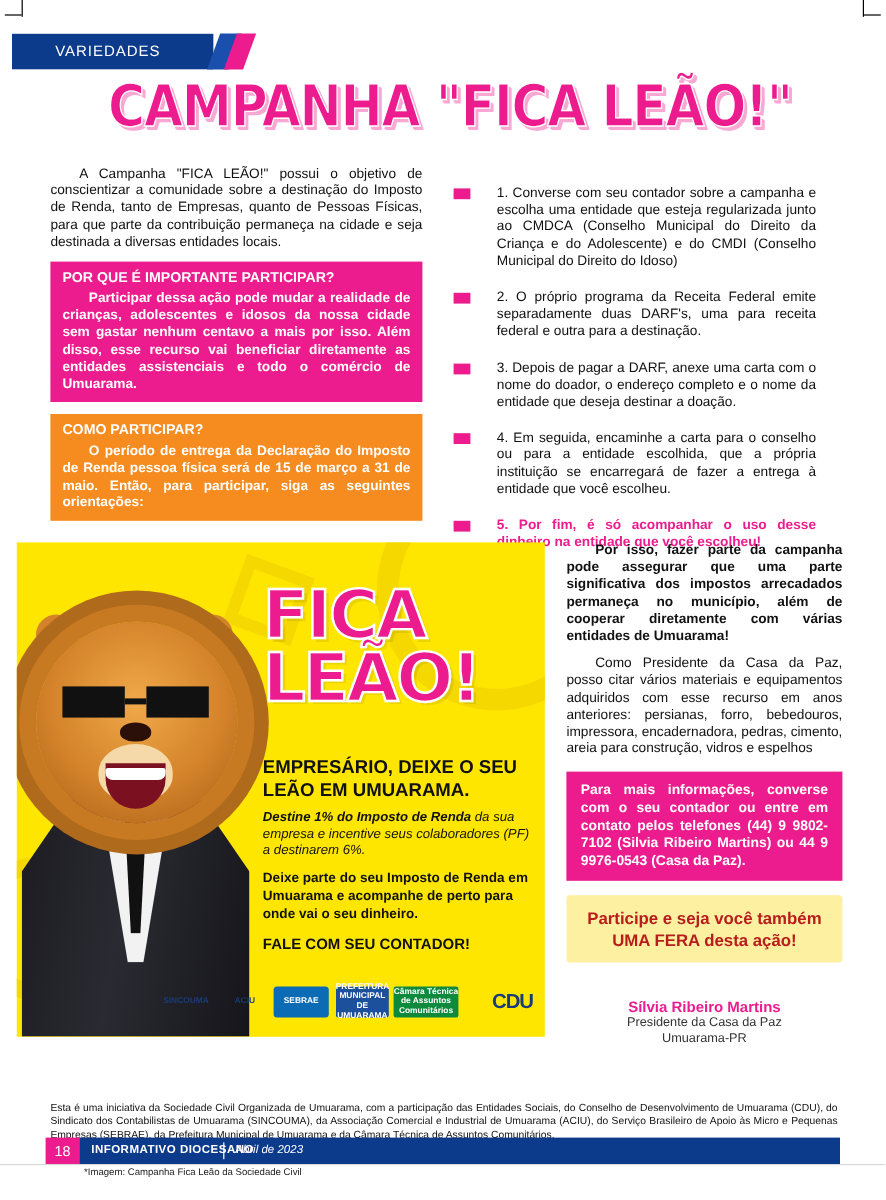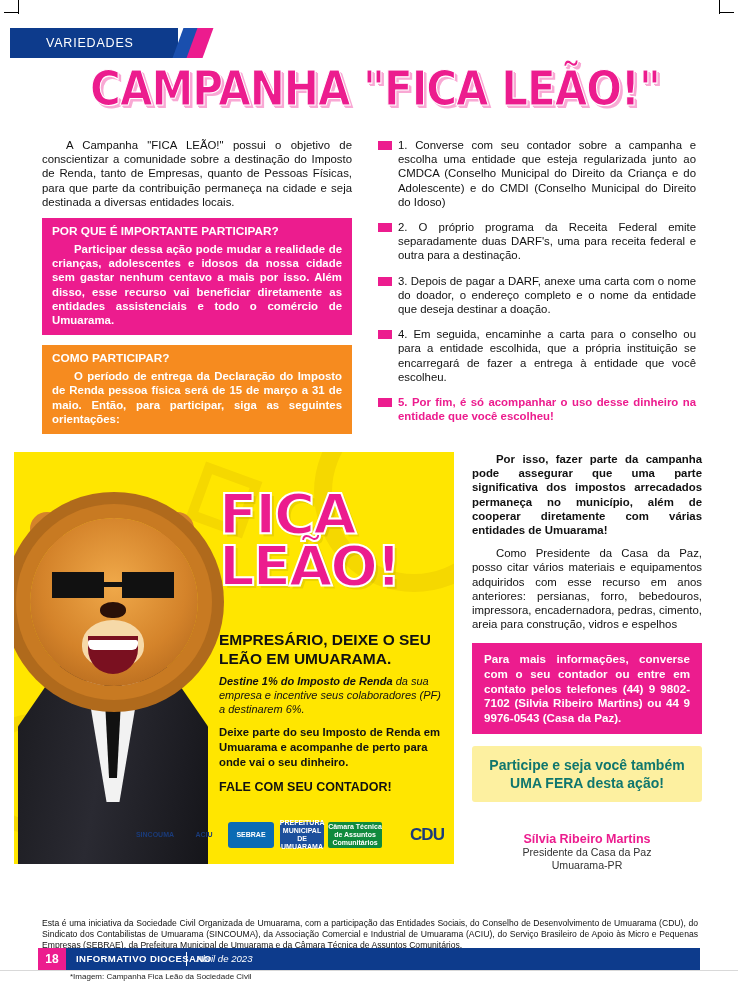--- a/index.html
+++ b/index.html
@@ -94,21 +94,21 @@
   .block-title {
     font-weight:bold; font-size:11.8px; margin:0 0 4px 0; color:#fff;
   }
 
   
   .item { position:relative; margin:0 0 11px 0; }
   .item .sq {
     position:absolute; left:0; top:3px; width:14px; height:9px; background:#ec1c8e;
   }
   .item p {
-    margin:0; padding-left:20px;
+    margin:16px; padding-left:20px;
     font-size:11.4px; line-height:14.2px; color:#111; text-align:justify;
   }
   .item.last p { color:#ec1c8e; font-weight:bold; }
 
   
   .ad {
     position:absolute; left:14px; top:452px; width:440px; height:412px;
     background:#ffe600;
     overflow:hidden;
   }
@@ -221,21 +221,21 @@
 
   
   .col-right2 { position:absolute; left:472px; top:452px; width:230px; }
 
   .pink-box {
     background:#ec1c8e; color:#fff; padding:9px 12px;
     font-weight:bold; font-size:11.6px; line-height:14.6px;
     text-align:justify; margin-top:12px;
   }
   .yellow-box {
-    background:#fdf0a0; color:#0f766e; padding:10px 12px;
+    background:#fdf0a0; color:#b91c1c; padding:10px 12px;
     font-weight:bold; font-size:14px; line-height:18px;
     text-align:center; margin-top:12px; border-radius:3px;
   }
   .signature {
     margin-top:30px; text-align:center; color:#ec1c8e;
   }
   .signature .nm { font-weight:bold; font-size:12.5px; }
   .signature .rl { font-size:10.6px; color:#333; line-height:13px; }
 
   
@@ -243,21 +243,21 @@
     position:absolute; left:42px; top:918px; width:656px;
     font-size:8.6px; line-height:11px; color:#111; text-align:justify;
   }
 
   
   .footer {
     position:absolute; left:0; top:948px; width:738px; height:22px;
   }
   .footer .pinkbox {
     position:absolute; left:38px; top:0; width:28px; height:22px;
-    background:#ec1c8e; color:#fff; font-weight:bold; font-size:12px;
+    background:#ec1c8e; color:#fff; font-weight:normal; font-size:12px;
     display:flex; align-items:center; justify-content:center;
   }
   .footer .bluebar {
     position:absolute; left:66px; top:0; width:634px; height:22px;
     background:#0d3b8c;
   }
   .footer .ftxt {
     position:absolute; left:76px; top:0; height:22px; line-height:22px;
     color:#fff; font-size:9.6px; font-weight:bold; letter-spacing:0.4px;
   }

